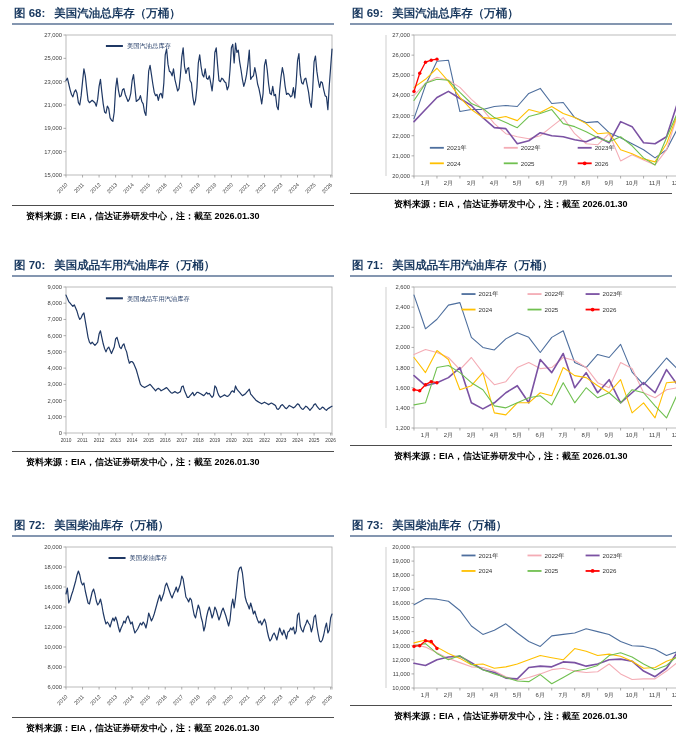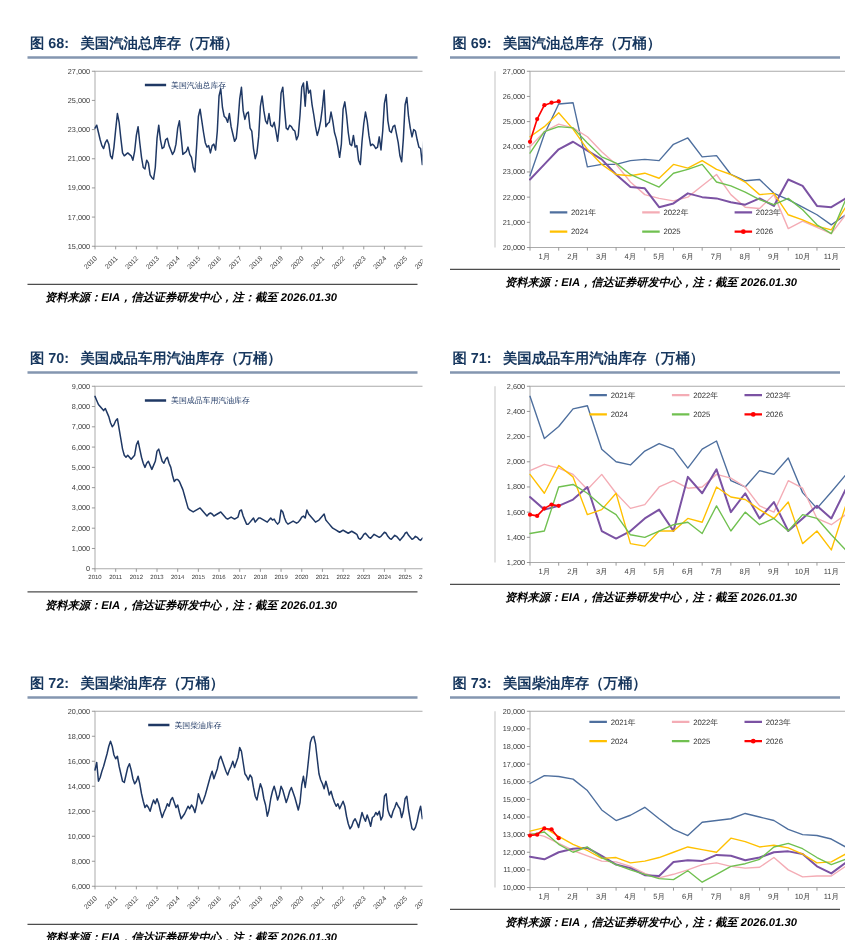--- a/index.html
+++ b/index.html
@@ -1,29 +1,29 @@
 <!DOCTYPE html>
 <html><head>
 <meta charset="utf-8">
 <style>
   html,body{margin:0;padding:0;background:#ffffff;}
   body{width:676px;height:752px;overflow:hidden;
        font-family:"Liberation Sans","DejaVu Sans",sans-serif;}
   .page{width:676px;height:752px;display:grid;
         grid-template-columns:338px 338px;
         grid-template-rows:252px 260px 240px;padding-top:2px;box-sizing:border-box;}
-  .figure{box-sizing:border-box;padding:4px 4px 0 22px;overflow:hidden;margin-top:22px;}
+  .figure{box-sizing:border-box;padding:4px 4px 0 12px;overflow:hidden;}
   .fig-title{display:flex;align-items:baseline;gap:9px;
              font-size:11.5px;font-weight:bold;color:#17375E;line-height:14px;padding-left:2px;}
   .title-rule{height:2px;background:#8496B0;margin-top:3px;}
   .chartwrap{margin-top:4px;}
   .col-left .chartwrap{margin-left:16px;}
   .col-right .chartwrap{margin-left:26px;}
   .bottom-rule{height:1px;background:#4d4d4d;margin-top:2px;}
-  .source{font-size:9px;font-weight:bold;font-style:italic;color:#000;
+  .source{font-size:9px;font-weight:bold;color:#000;
           margin-top:4px;padding-left:14px;white-space:nowrap;}
   .col-right .source{padding-left:44px;}
   svg{display:block;}
 </style>
 </head>
 <body>
 
 <div class="page">
 
   <div class="figure col-left">

